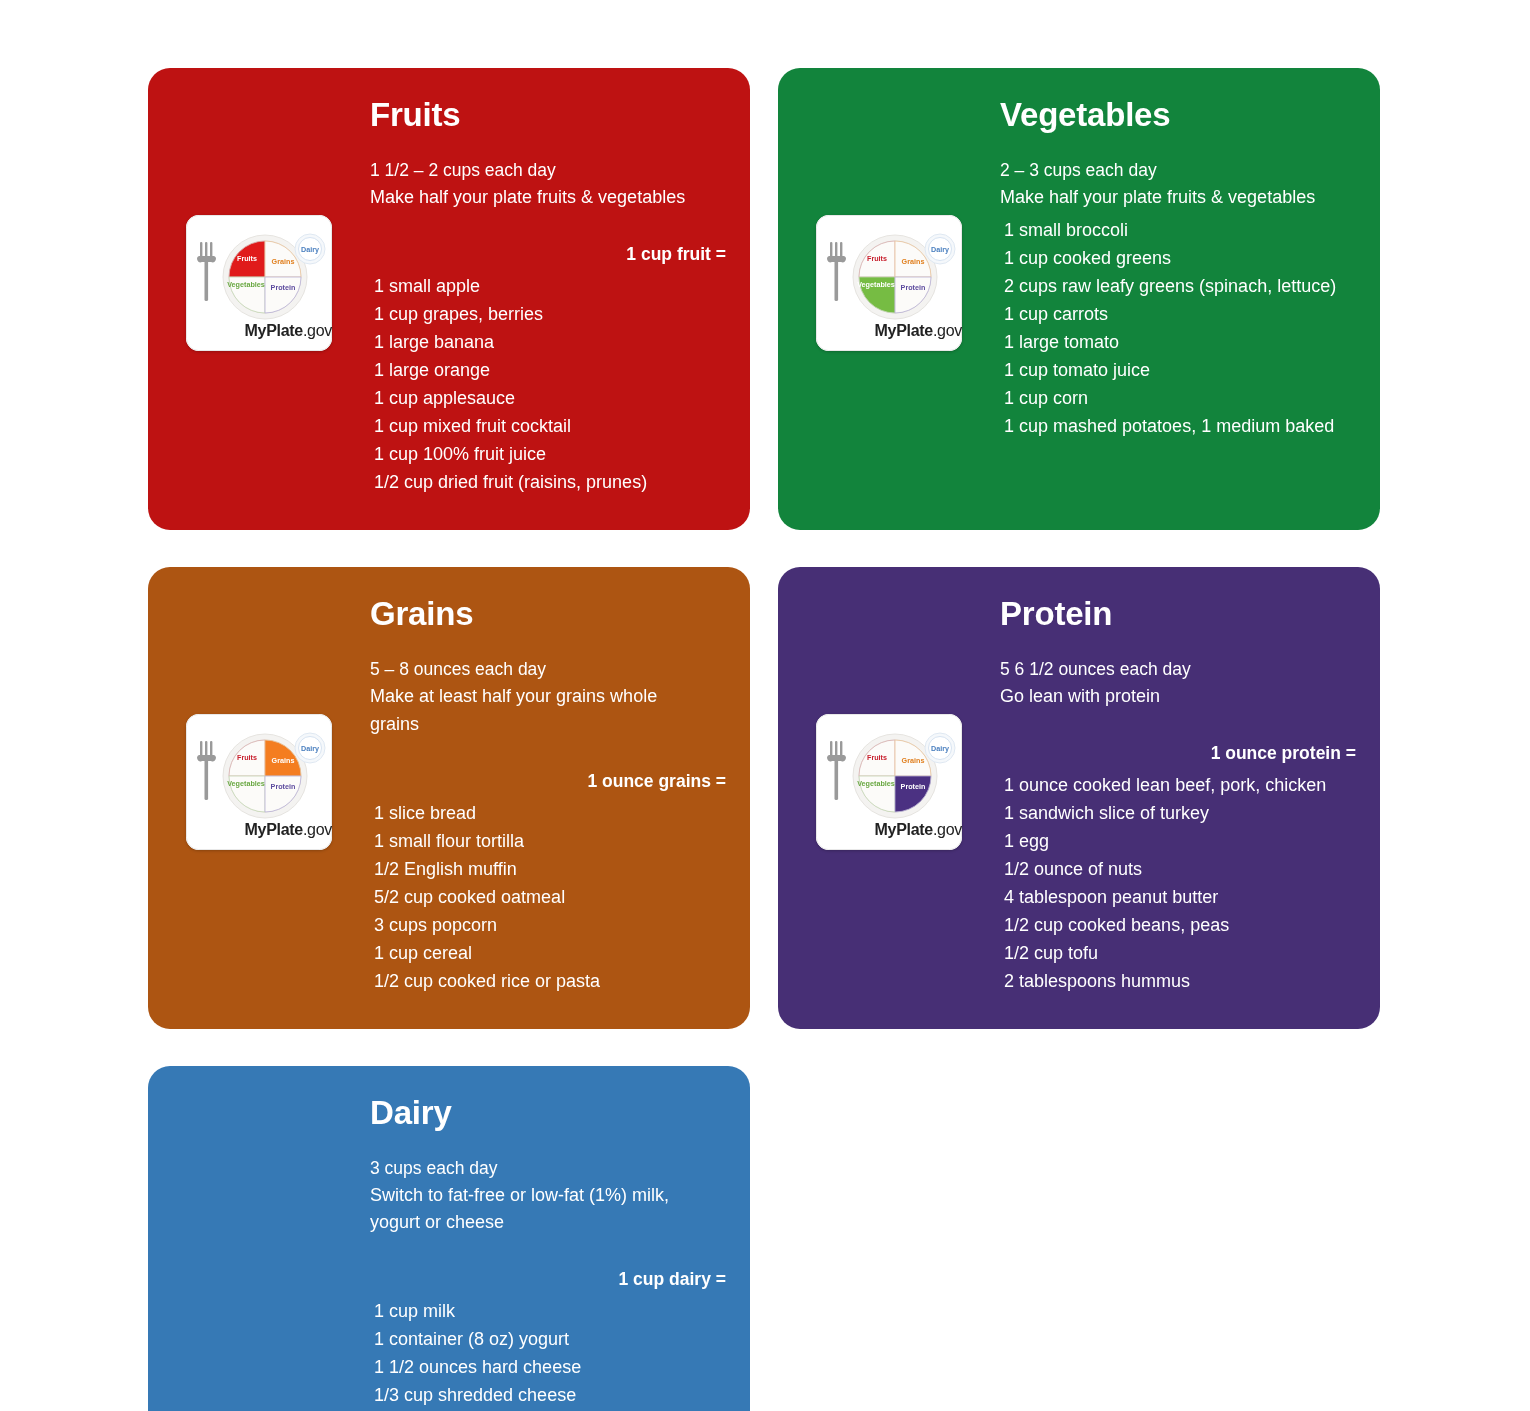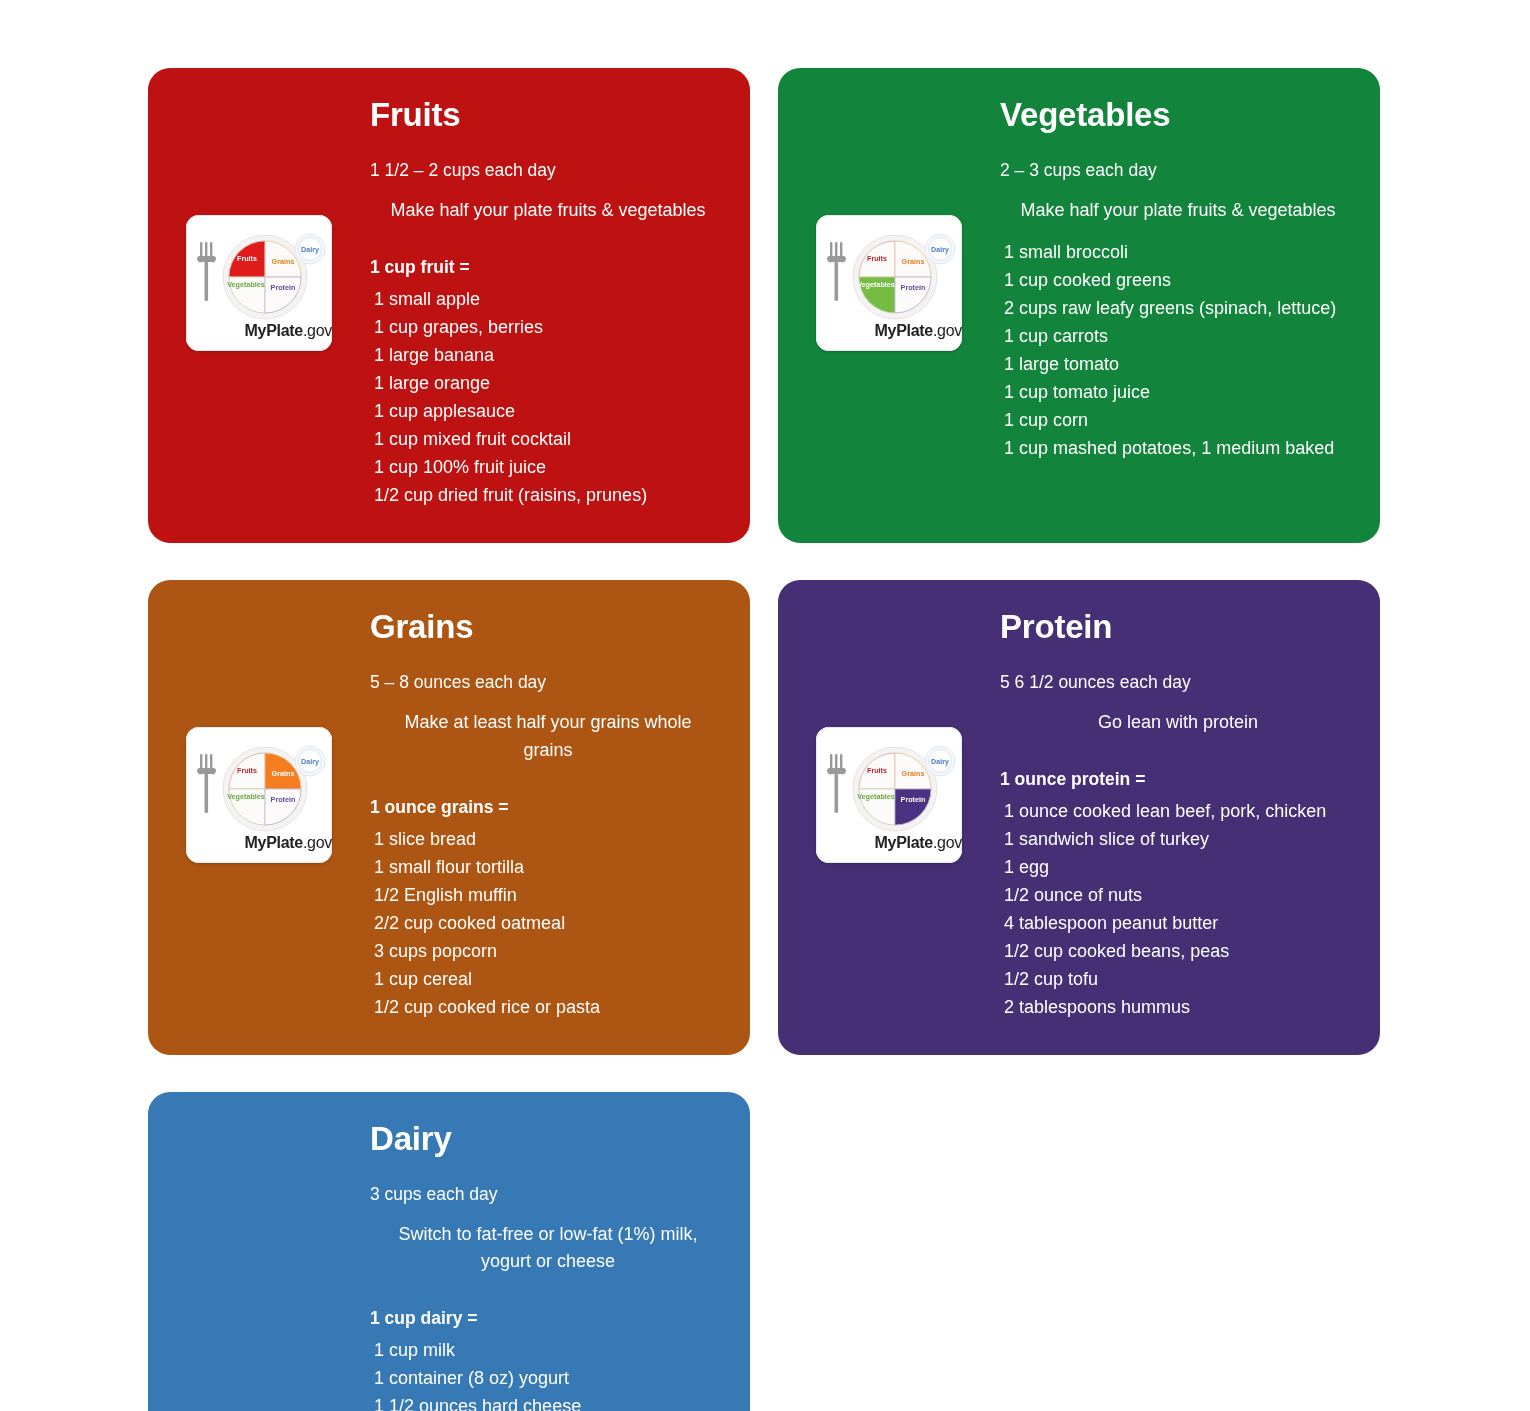--- a/index.html
+++ b/index.html
@@ -73,32 +73,32 @@
     font-weight: normal;
     line-height: 1.6;
     margin: 0;
     color: #ffffff;
   }
 
   .tagline {
     font-size: 18px;
     font-weight: normal;
     line-height: 1.55;
-    margin: 13px;
+    margin: 0;
     color: #ffffff;
     max-width: 340px;
-    text-align: center;
   }
 
   .equiv-header {
     font-size: 17.5px;
     font-weight: bold;
     line-height: 1.6;
     margin: 28px 0 0 0;
     color: #ffffff;
+    text-align: right;
   }
 
   .equiv-list {
     list-style: none;
     margin: 4px;
     padding: 0;
   }
   .equiv-list li {
     font-size: 18px;
     line-height: 28px;
@@ -277,21 +277,21 @@
     </div>
     <div class="card-body">
       <h2 class="card-title">Grains</h2>
       <p class="amount">5 – 8 ounces each day</p>
       <p class="tagline">Make at least half your grains whole grains</p>
       <p class="equiv-header">1 ounce grains =</p>
       <ul class="equiv-list">
             <li>1 slice bread</li>
             <li>1 small flour tortilla</li>
             <li>1/2 English muffin</li>
-            <li>2/2 cup cooked oatmeal</li>
+            <li>5/2 cup cooked oatmeal</li>
             <li>3 cups popcorn</li>
             <li>1 cup cereal</li>
             <li>1/2 cup cooked rice or pasta</li>
           </ul>
     </div>
       </div>
       <div class="card" style="background: rgb(71, 47, 117);">
     <div class="card-logo-col">
       <div class="myplate">
 

